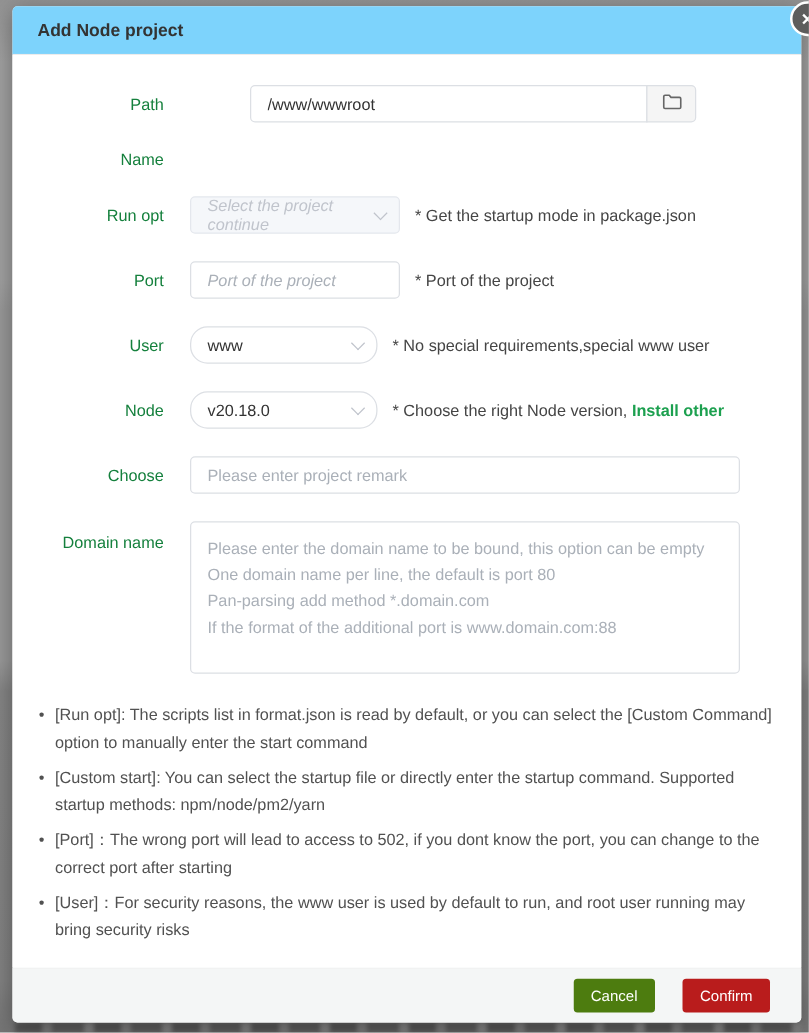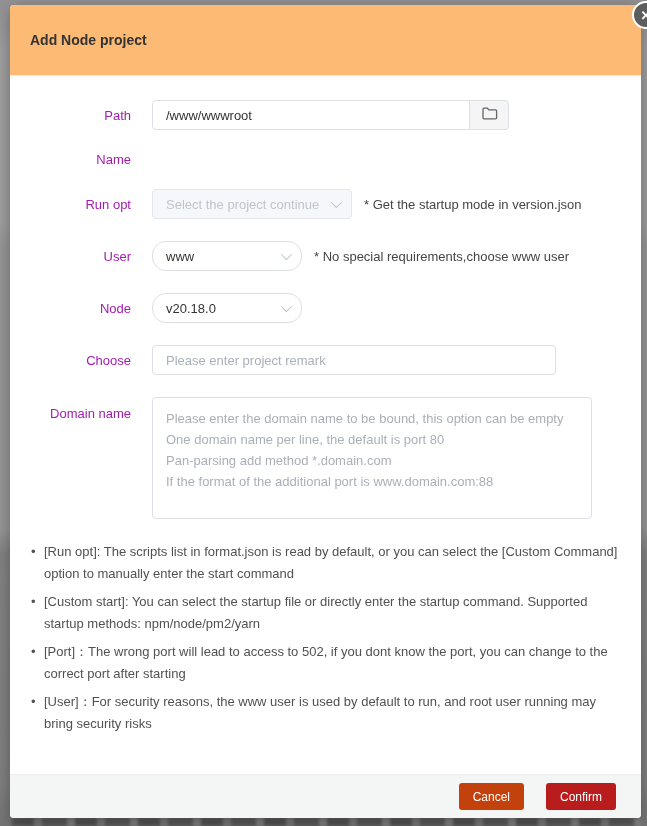--- a/index.html
+++ b/index.html
@@ -12,49 +12,49 @@
     position:absolute;left:12px;top:818px;width:629px;height:8px;
     background:repeating-linear-gradient(90deg,#4f4f4f 0 22px,#7e7e7e 22px 30px,#565656 30px 55px,#888 55px 63px);
     filter:blur(1.6px);opacity:.8;
   }
   .modal{
     position:absolute;left:10px;top:5px;width:631px;height:813px;
     background:#fff;border-radius:4px;box-shadow:0 4px 18px rgba(0,0,0,.35);
     display:flex;flex-direction:column;
   }
   .modal-header{
-    height:38px;flex:none;background:#fdba74;border-bottom:1px solid #ececec;
-    border-radius:4px 4px 0 0;display:flex;align-items:center;padding:16px 20px;
+    height:38px;flex:none;background:#7dd3fc;border-bottom:1px solid #ececec;
+    border-radius:4px 4px 0 0;display:flex;align-items:center;padding:0 20px;
   }
   .modal-title{font-size:14px;font-weight:bold;color:#333;}
   .close-btn{
     position:absolute;left:622px;top:-4px;width:28px;height:28px;border-radius:50%;
     background:#5d5d5d;border:2px solid #fff;box-sizing:border-box;color:#fff;
     display:flex;align-items:center;justify-content:center;
     font-size:13px;font-weight:bold;cursor:pointer;z-index:20;line-height:1;
   }
   .modal-body{flex:1;background:#fff;padding-top:24px;overflow:hidden;}
   .form-row{display:flex;align-items:center;margin-bottom:22px;}
   .form-row.align-top{align-items:flex-start;}
   .form-label{
-    flex:none;width:121px;text-align:right;font-size:13px;color:#a21caf;
+    flex:none;width:121px;text-align:right;font-size:13px;color:#15803d;
     padding-right:21px;white-space:nowrap;
   }
   .align-top .form-label{padding-top:9px;}
   .ctl{
     height:30px;box-sizing:border-box;border:1px solid #dcdfe4;border-radius:4px;
     font-size:13px;color:#333;background:#fff;
   }
   input.ctl{padding:0 13px;outline:none;font-family:"Liberation Sans",sans-serif;}
   input.ctl::placeholder,textarea.ctl::placeholder{color:#aab0b8;opacity:1;}
-  .input-group{display:flex;}
+  .input-group{display:flex;margin-left:48px;}
   .w-path{width:318px;border-radius:4px 0 0 4px;}
   .w-name{width:360px;}
-  .w-200{width:200px;}
-  .w-remark{width:404px;}
+  .w-200{width:168px;font-style:italic;}
+  .w-remark{width:440px;}
   .folder-btn{
     width:40px;height:30px;box-sizing:border-box;border:1px solid #dcdfe4;margin-left:-1px;
     border-radius:0 4px 4px 0;background:#f5f5f5;display:flex;align-items:center;
     justify-content:center;cursor:pointer;padding:0;
   }
   .select{
     position:relative;display:flex;align-items:center;padding:0 28px 0 13px;
     cursor:pointer;
   }
   .select .sel-value{font-size:13px;color:#333;}
@@ -80,21 +80,21 @@
   .note .note-text{max-width:578px;}
   .modal-footer{
     height:43px;flex:none;background:#f4f6f6;border-top:1px solid #ebeeee;
     border-radius:0 0 4px 4px;display:flex;align-items:center;
     justify-content:flex-end;padding-right:25px;gap:22px;
   }
   .btn{
     height:27px;border:none;border-radius:3px;padding:0 14px;font-size:12px;
     color:#fff;cursor:pointer;font-family:"Liberation Sans",sans-serif;
   }
-  .btn-cancel{background:#c2410c;}
+  .btn-cancel{background:#4d7c0f;}
   .btn-confirm{background:#b91c1c;}
 </style>
 </head>
 <body>
 
 <div class="bg-smudge"></div>
 
 <div class="modal">
   <div class="close-btn">
     <span>✕</span>
@@ -123,39 +123,45 @@
     <div class="form-row">
       <span class="form-label">Name</span>
     </div>
 
     <div class="form-row">
       <span class="form-label">Run opt</span>
       <div class="ctl select disabled w-200">
         <span class="sel-value">Select the project continue</span>
         <span class="chevron"></span>
       </div>
-      <span class="hint">* Get the startup mode in version.json</span>
-    </div>
-
+      <span class="hint">* Get the startup mode in package.json</span>
+    </div>
+
+    <div class="form-row">
+      <span class="form-label">Port</span>
+      <input class="ctl w-200" type="text" placeholder="Port of the project" style="">
+      <span class="hint">* Port of the project</span>
+    </div>
 
     <div class="form-row">
       <span class="form-label">User</span>
       <div class="ctl select w-sel-150">
         <span class="sel-value">www</span>
         <span class="chevron"></span>
       </div>
-      <span class="hint">* No special requirements,choose www user</span>
+      <span class="hint">* No special requirements,special www user</span>
     </div>
 
     <div class="form-row">
       <span class="form-label">Node</span>
       <div class="ctl select w-sel-150">
         <span class="sel-value">v20.18.0</span>
         <span class="chevron"></span>
       </div>
+      <span class="hint"><span>* Choose the right Node version, </span><span class="hint-link">Install other</span></span>
     </div>
 
     <div class="form-row">
       <span class="form-label">Choose</span>
       <input class="ctl w-remark" type="text" placeholder="Please enter project remark" style="">
     </div>
 
     <div class="form-row align-top" style="">
       <span class="form-label">Domain name</span>
       <textarea class="ctl" placeholder="Please enter the domain name to be bound, this option can be empty

